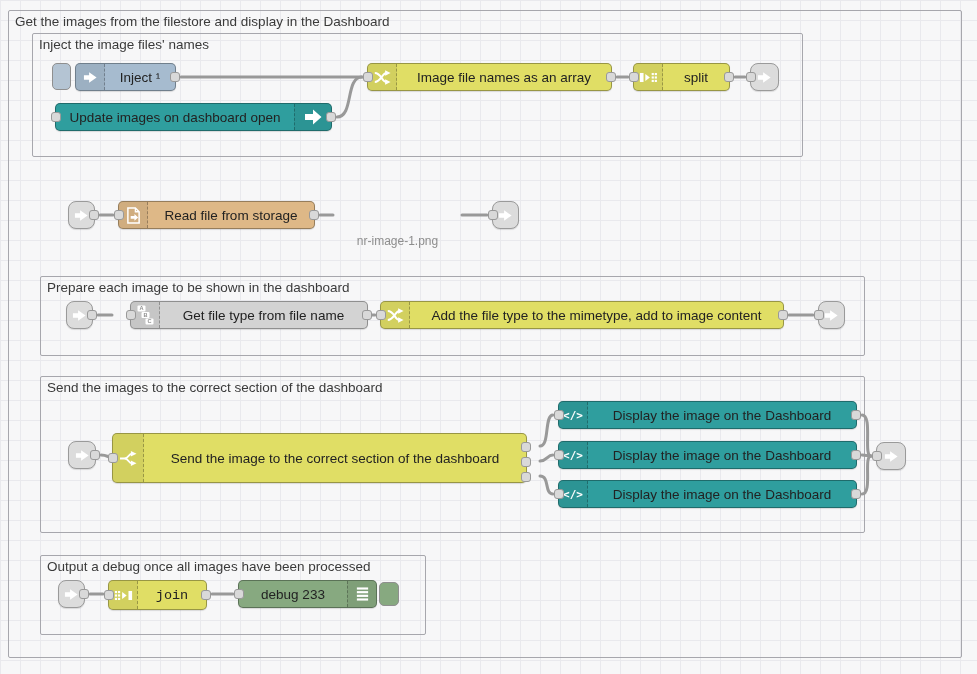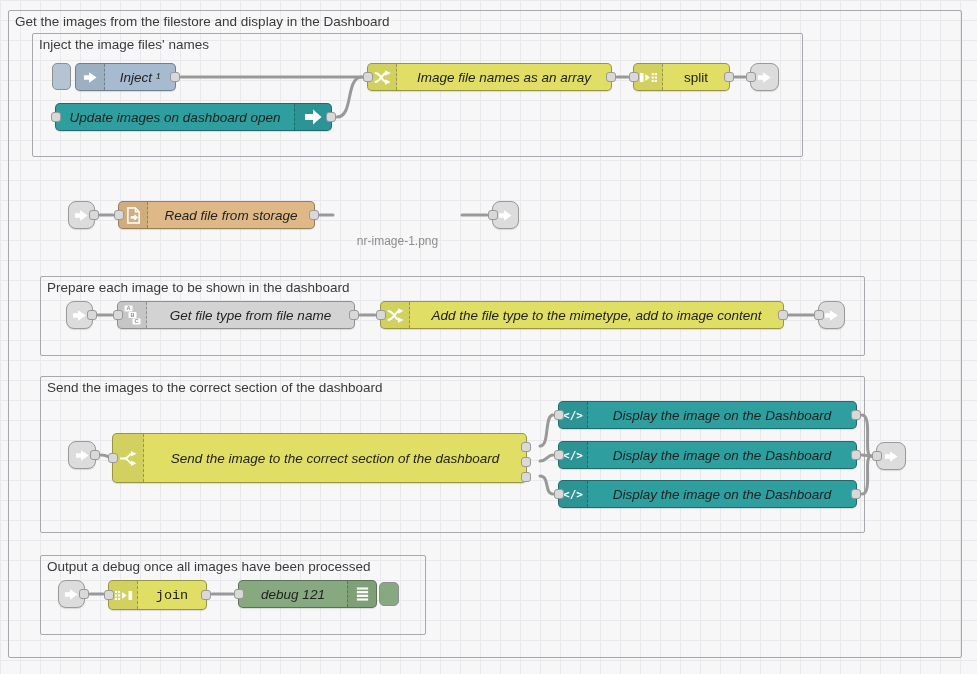--- a/index.html
+++ b/index.html
@@ -22,21 +22,21 @@
   }
   #wires{position:absolute;left:0;top:0;z-index:1;}
   #wires path{stroke:var(--wire,#999);stroke-width:3;fill:none;stroke-linecap:round;}
   .node{
     position:absolute;display:flex;align-items:stretch;z-index:2;box-sizing:border-box;
     border:1px solid rgba(0,0,0,.32);border-radius:5px;
     box-shadow:0 1px 1px rgba(0,0,0,.12);
   }
   .node .lbl{
     flex:1;display:flex;align-items:center;justify-content:center;
-    font-size:13.5px;color:#222;font-style:italic;white-space:nowrap;
+    font-size:13.5px;color:#222;white-space:nowrap;
     padding:0 8px;overflow:hidden;
   }
   .node .lbl.upright{font-style:normal;}
   .icon-region{
     width:28px;display:flex;align-items:center;justify-content:center;flex:none;
     background:rgba(0,0,0,.06);
   }
   .icon-region.ir-left{border-right:1px dashed rgba(0,0,0,.28);border-radius:4px 0 0 4px;}
   .icon-region.ir-right{border-left:1px dashed rgba(0,0,0,.28);border-radius:0 4px 4px 0;}
   .port{
@@ -208,21 +208,21 @@
 
   <div class="link-node" style="left:66px;top:301px;width:27px;height:28px;">
     <span style="display:flex;">
       <svg width="17" height="15" viewBox="0 0 18 16">
           <path d="M2 5.5 h5.5 V2.5 L15.5 8 L7.5 13.5 V10.5 H2 z" fill="#fff"></path>
         </svg>
     </span>
     <span class="port p-out"></span>
   </div>
 
-  <div class="node c-gray" style="left:117px;top:301px;width:238px;height:28px;">
+  <div class="node c-gray" style="left:130px;top:301px;width:238px;height:28px;">
     <span class="port p-in"></span>
     <span class="icon-region ir-left">
       <svg width="19" height="21" viewBox="0 0 19 21">
         <g font-family="sans-serif" font-size="5.6" font-weight="bold">
           <rect x="1.5" y="0.5" width="8" height="6" rx="1" fill="#fff"></rect>
             <text x="5.5" y="5.3" fill="#909090" text-anchor="middle">A</text>
           <rect x="5.5" y="7" width="8" height="6" rx="1" fill="#fff"></rect>
             <text x="9.5" y="11.8" fill="#909090" text-anchor="middle">B</text>
           <rect x="9.5" y="13.5" width="8" height="6" rx="1" fill="#fff"></rect>
             <text x="13.5" y="18.3" fill="#909090" text-anchor="middle">C</text>
@@ -339,21 +339,21 @@
           <polygon points="9,4 14,8 9,12" fill="#fff"></polygon>
           <rect x="16" y="3" width="4" height="10" fill="#fff"></rect>
         </svg>
     </span>
     <span class="lbl upright">join</span>
     <span class="port p-out"></span>
   </div>
 
   <div class="node c-green" style="left:238px;top:580px;width:139px;height:28px;">
     <span class="port p-in"></span>
-    <span class="lbl">debug 121</span>
+    <span class="lbl">debug 233</span>
     <span class="icon-region ir-right">
       <svg width="15" height="16" viewBox="0 0 16 17">
           <g fill="#fff">
             <rect x="2" y="1.5" width="12" height="2.3"></rect>
             <rect x="2" y="5.4" width="12" height="2.3"></rect>
             <rect x="2" y="9.3" width="12" height="2.3"></rect>
             <rect x="2" y="13.2" width="12" height="2.3"></rect>
           </g>
         </svg>
     </span>

